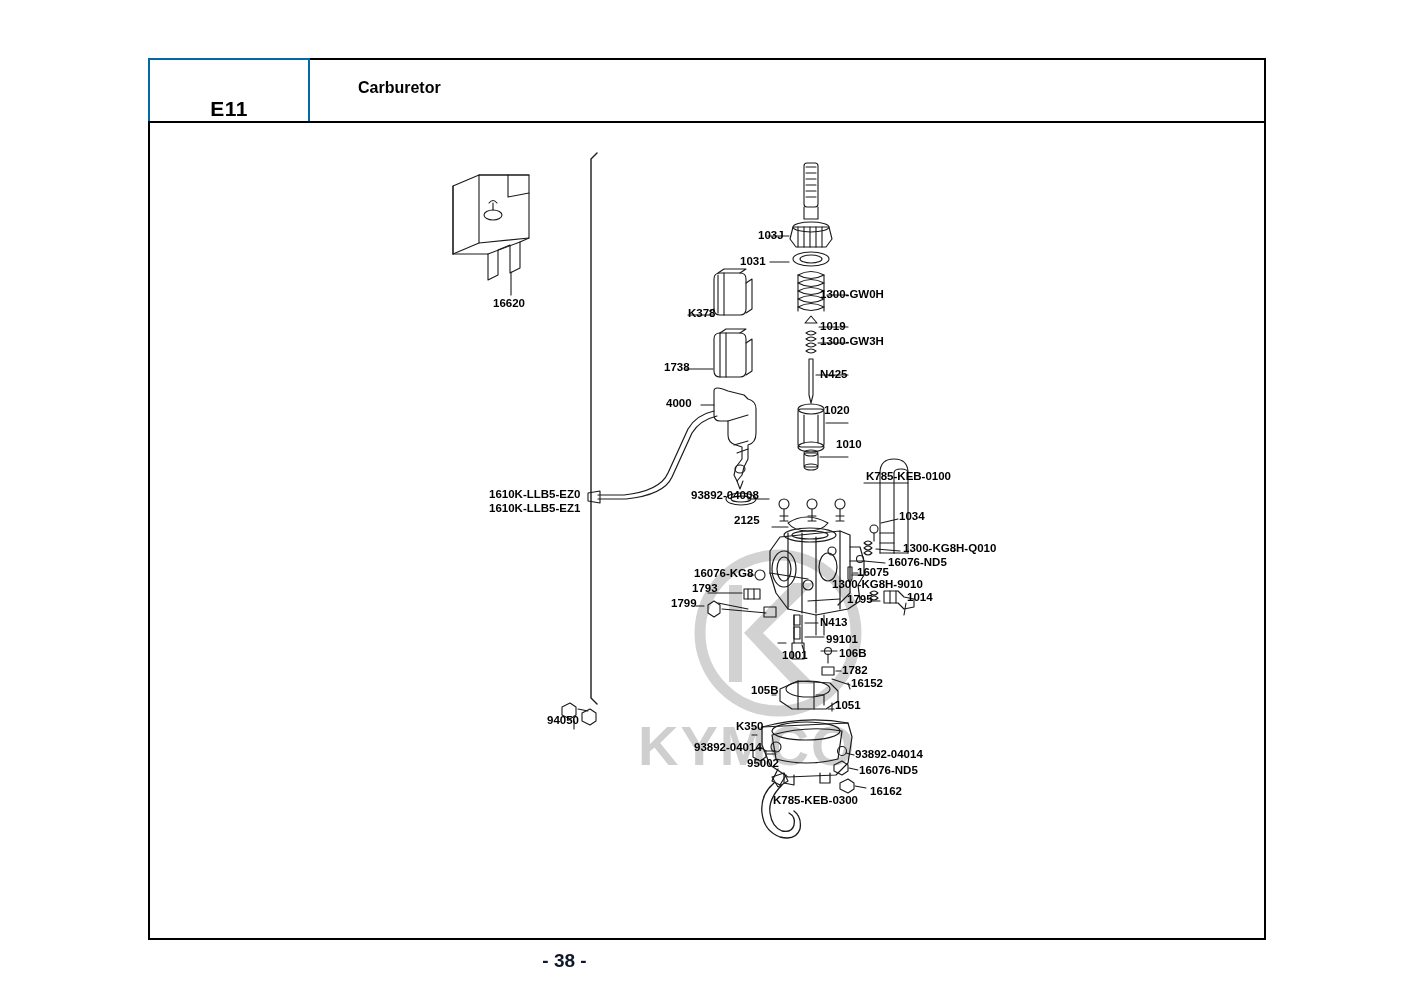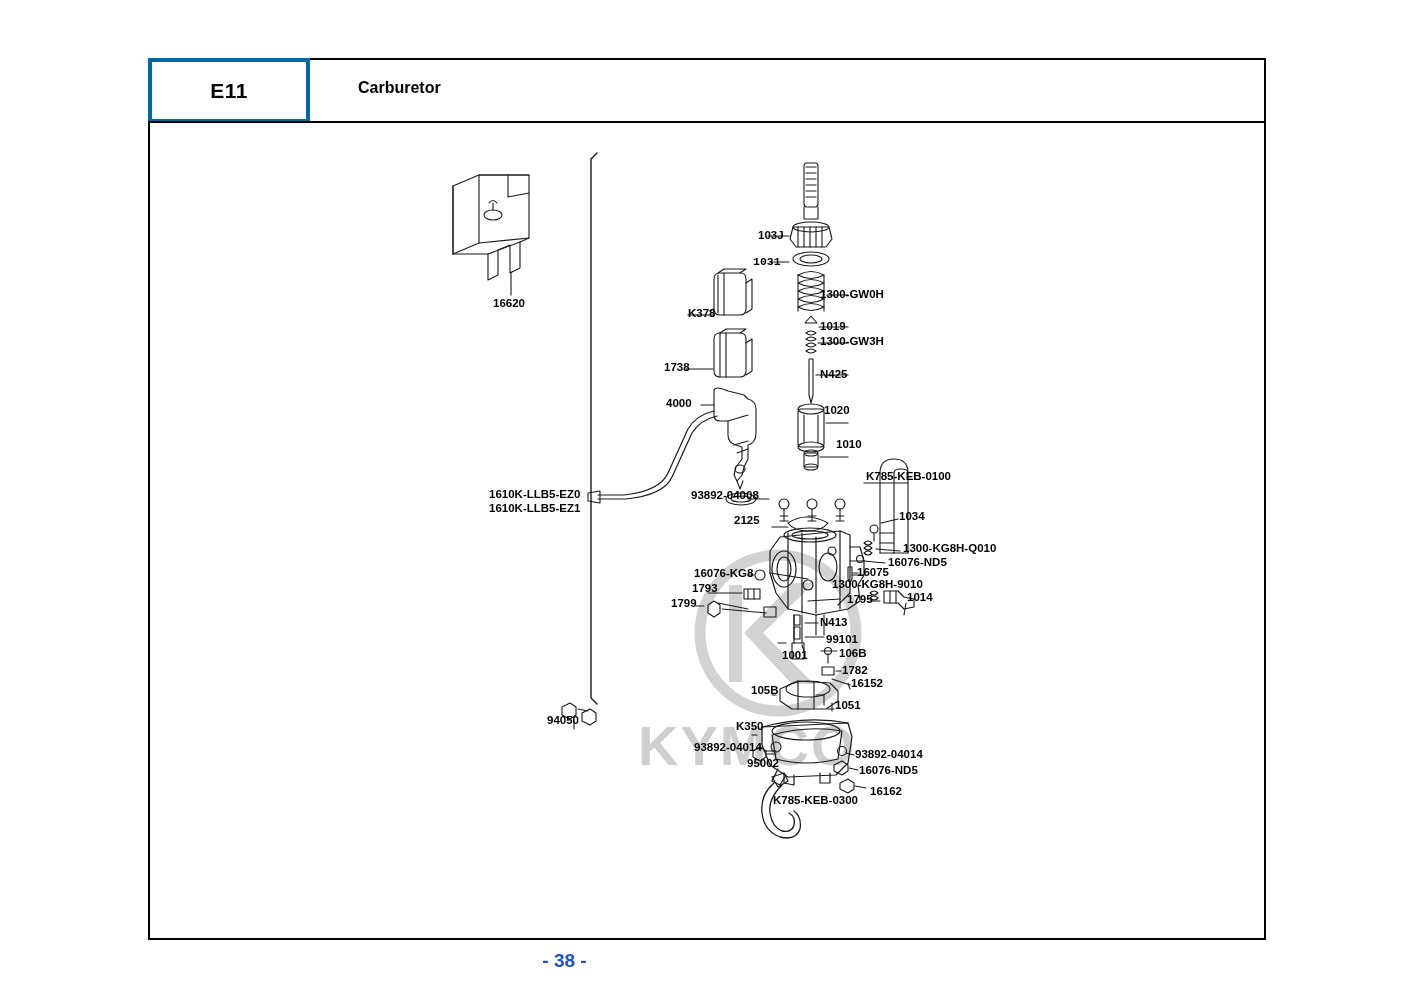--- a/index.html
+++ b/index.html
@@ -29,24 +29,24 @@
     height: 882px;
     border: 2px solid #000;
     box-sizing: border-box;
   }
   .title-cell {
     position: absolute;
     left: 148px;
     top: 58px;
     width: 162px;
     height: 65px;
-    border: 4px solid #0369a1;
+    border: 2px solid #0369a1;
     box-sizing: border-box;
     display: flex;
-    align-items: center;
+    align-items: flex-end;
     justify-content: center;
   }
   .title-code {
     font-size: 21px;
     font-weight: bold;
     color: #000;
     letter-spacing: .5px;
   }
   .title-bar-line {
     position: absolute;
@@ -65,21 +65,21 @@
     color: #000;
   }
   .page-number {
     position: absolute;
     left: 0;
     top: 950px;
     width: 1129px;
     text-align: center;
     font-size: 19px;
     font-weight: bold;
-    color: #1d4ed8;
+    color: #0f172a;
   }
   
   .watermark {
     position: absolute;
     left: 480px;
     top: 415px;
     width: 420px;
     height: 250px;
     pointer-events: none;
   }
@@ -394,21 +394,21 @@
 
       </g>
     </svg>
 
     <div class="labels">
       <div class="lbl b" style="left:345px;top:174px;">16620</div>
       <div class="lbl b" style="left:540px;top:184px;">K378</div>
       <div class="lbl b" style="left:516px;top:238px;">1738</div>
       <div class="lbl b" style="left:518px;top:274px;">4000</div>
       <div class="lbl b" style="left:610px;top:106px;">103J</div>
-      <div class="lbl b" style="left:605px;top:132px;font-family:Liberation Mono, monospace;">1031</div>
+      <div class="lbl b" style="left:592px;top:132px;">1031</div>
       <div class="lbl b" style="left:672px;top:165px;">1300-GW0H</div>
       <div class="lbl b" style="left:672px;top:197px;">1019</div>
       <div class="lbl b" style="left:672px;top:212px;">1300-GW3H</div>
       <div class="lbl b" style="left:672px;top:245px;">N425</div>
       <div class="lbl b" style="left:676px;top:281px;">1020</div>
       <div class="lbl b" style="left:688px;top:315px;">1010</div>
       <div class="lbl b" style="left:718px;top:347px;">K785-KEB-0100</div>
       <div class="lbl b" style="left:543px;top:366px;">93892-04008</div>
       <div class="lbl b" style="left:586px;top:391px;">2125</div>
       <div class="lbl b" style="left:751px;top:387px;">1034</div>

